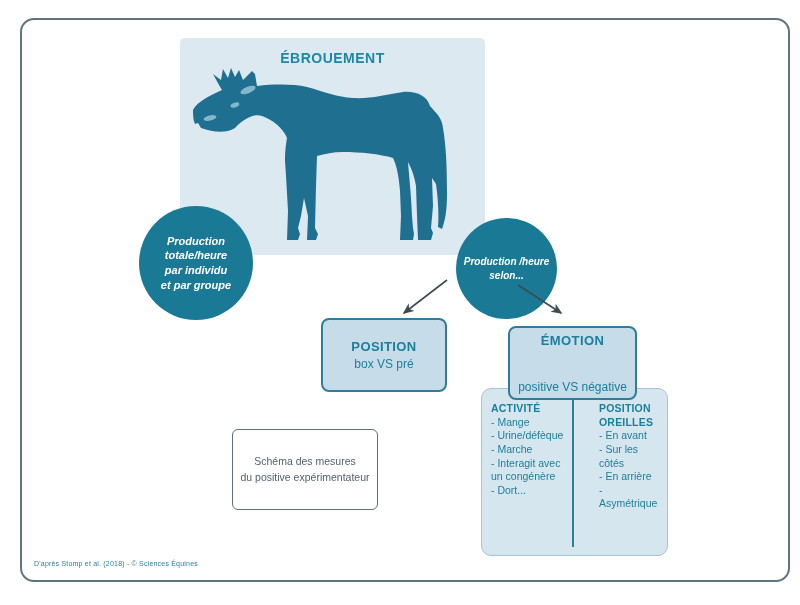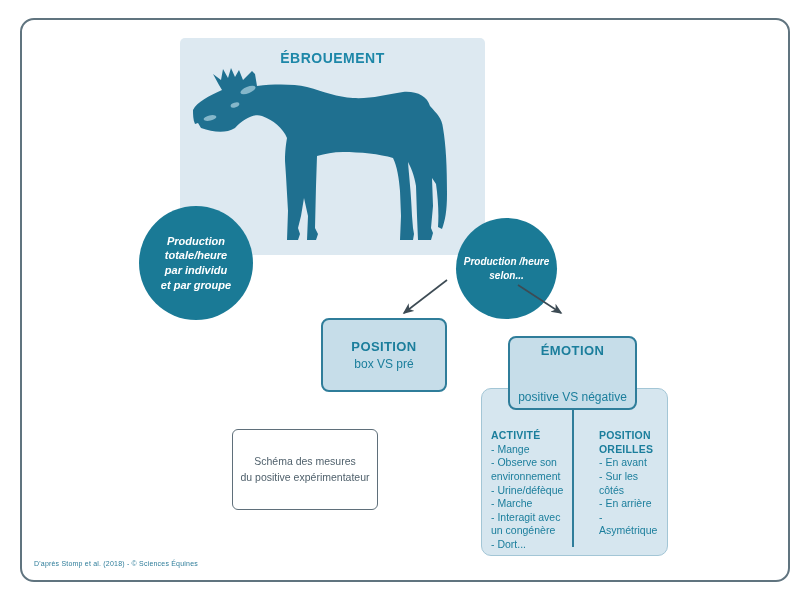--- a/index.html
+++ b/index.html
@@ -29,28 +29,28 @@
   .circle-right{left:431px;top:218px;width:101px;height:101px;font-size:10px;line-height:1.32;margin-left:25px;}
   .arrows{position:absolute;left:380px;top:272px;width:210px;height:50px;z-index:3;}
   .vsbox{
     position:absolute;box-sizing:border-box;background:#c6dde9;
     border:2px solid #2f7d9a;border-radius:8px;text-align:center;color:#1b7e9c;
     display:flex;flex-direction:column;justify-content:center;gap:3px;z-index:4;
   }
   .vsbox .bx-title{font-size:13px;font-weight:bold;letter-spacing:.4px;}
   .vsbox .bx-sub{font-size:12px;}
   .box-contexte{left:321px;top:318px;width:126px;height:74px;}
-  .box-emotion{left:508px;top:336px;width:129px;height:74px;gap:32px;}
+  .box-emotion{left:508px;top:326px;width:129px;height:74px;gap:32px;}
   .listbox{
     position:absolute;left:481px;top:388px;width:187px;height:168px;box-sizing:border-box;
     background:#d6e6ef;border:1.5px solid #a3c6d6;border-radius:10px;z-index:3;
     display:flex;color:#1b7e9c;
   }
   .listcol{box-sizing:border-box;padding:13px 4px 6px 9px;font-size:10.5px;line-height:1.3;}
-  .listcol .col-title{font-weight:bold;letter-spacing:.2px;margin-top:27px;}
+  .listcol .col-title{font-weight:bold;letter-spacing:.2px;}
   .col-left{width:90px;}
   .col-right{flex:1;padding-left:27px;}
   .list-divider{
     position:absolute;left:90px;top:8px;bottom:8px;width:1.5px;
     background:#2f7d9a;z-index:3;
   }
   .notebox{
     position:absolute;left:222px;top:429px;width:146px;height:81px;box-sizing:border-box;
     background:#ffffff;border:1.5px solid #5f6f7a;border-radius:6px;z-index:2;
     display:flex;flex-direction:column;align-items:center;justify-content:center;
@@ -132,21 +132,20 @@
 
   <div class="vsbox box-contexte">
     <div class="bx-title">POSITION</div>
     <div class="bx-sub">box VS pré</div>
   </div>
 
   <div class="listbox">
     <div class="listcol col-left">
       <div class="col-title">ACTIVITÉ</div>
       <div>- Mange</div>
-      <div>- Observe son environnement</div>
       <div>- Urine/défèque</div>
       <div>- Marche</div>
       <div>- Interagit avec un congénère</div>
       <div>- Dort...</div>
     </div>
     <div class="list-divider"></div>
     <div class="listcol col-right">
       <div class="col-title">POSITION OREILLES</div>
       <div>- En avant</div>
       <div>- Sur les côtés</div>

